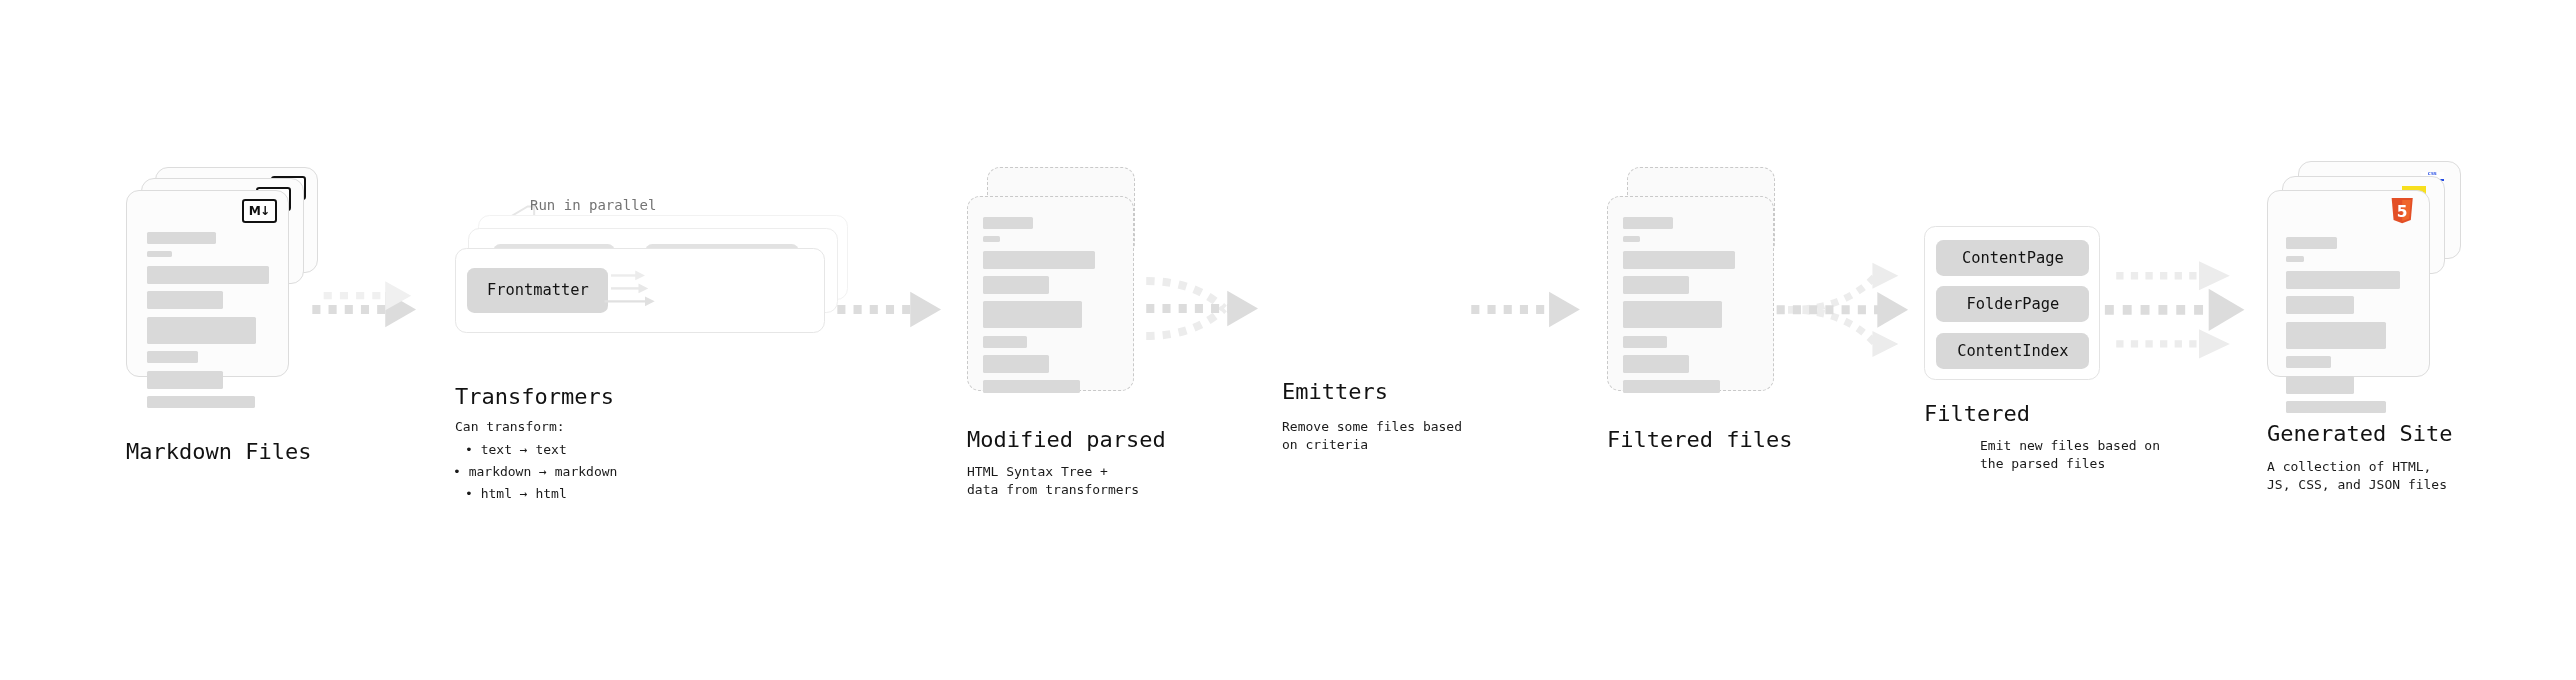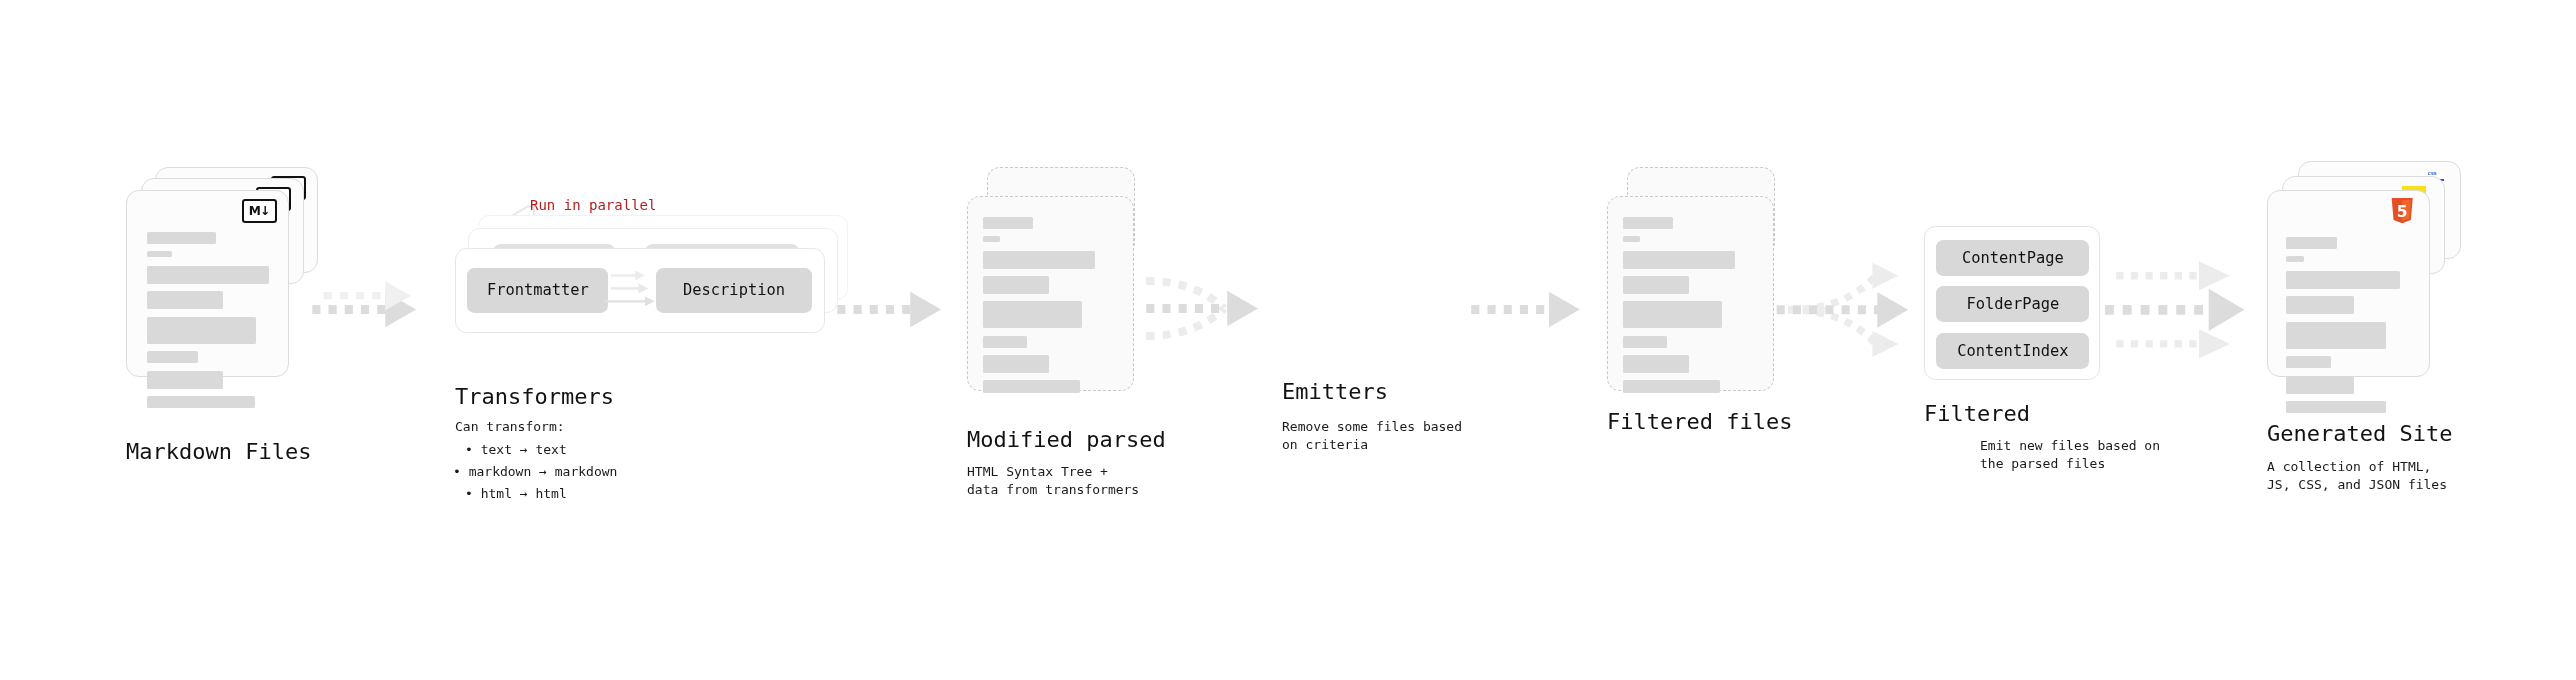--- a/index.html
+++ b/index.html
@@ -109,21 +109,21 @@
     font-family:"DejaVu Sans Mono","Liberation Mono",monospace;
     font-size:13px;
     line-height:18px;
     color:#1a1a1a;
     white-space:pre;
   }
   .note{
     position:absolute;
     font-family:"DejaVu Sans Mono","Liberation Mono",monospace;
     font-size:14px;
-    color:#b91c1c;
+    color:#737373;
     white-space:nowrap;
   }
   svg{position:absolute;overflow:visible;}
 </style>
 </head>
 <body>
 
 <div id="stage">
 
   <div class="stack" style="left:126px;top:167px;">
@@ -166,21 +166,20 @@
     <div class="chip l1" style="left:185px;top:14.6px;width:154px;height:39px;"></div>
   </div>
 
   <div class="panel" style="left:468px;top:228px;width:370px;height:85px;border-color:#ededed;">
     <div class="chip l2" style="left:24.4px;top:14.6px;width:122px;height:39px;"></div>
     <div class="chip l2" style="left:176px;top:14.6px;width:154px;height:39px;"></div>
   </div>
 
   <div class="panel" style="left:455px;top:248px;width:370px;height:85px;border-color:#e6e6e6;">
     <div class="chip" style="left:11.4px;top:18.7px;width:141px;height:45px;">Frontmatter</div>
-    <div class="chip" style="left:200px;top:18.7px;width:156px;height:45px;">Description</div>
   </div>
 
   <svg class="abs" style="left:611px;top:268px;" width="89" height="57" viewBox="0 0 110 70">
     <line x1="0" y1="9" x2="32" y2="9" stroke="#ececec" stroke-width="3"></line>
       <polygon points="30,3 42,9 30,15" fill="#ececec"></polygon>
     <line x1="0" y1="25" x2="36" y2="25" stroke="#e8e8e8" stroke-width="3"></line>
       <polygon points="34,19 46,25 34,31" fill="#e8e8e8"></polygon>
     <line x1="-8" y1="41" x2="44" y2="41" stroke="#e0e0e0" stroke-width="3"></line>
       <polygon points="42,35 54,41 42,47" fill="#e0e0e0"></polygon>
   </svg>
@@ -239,21 +238,21 @@
         <div class="bar" style="width:13%;height:5.7px;margin-bottom:9px;"></div>
         <div class="bar" style="width:83%;height:18px;"></div>
         <div class="bar" style="width:49%;height:18px;"></div>
         <div class="bar" style="width:73%;height:27px;"></div>
         <div class="bar" style="width:33%;height:12.2px;"></div>
         <div class="bar" style="width:49%;height:18px;"></div>
         <div class="bar" style="width:72%;height:12.2px;"></div>
       </div>
     </div>
   </div>
-  <div class="heading" style="left:1607px;top:409px;">Filtered files</div>
+  <div class="heading" style="left:1607px;top:427px;">Filtered files</div>
 
   <svg class="abs" style="left:1788px;top:240px;" width="138" height="138" viewBox="0 0 170 170">
     <path d="M0 86 Q70 86 108 44" fill="none" stroke="#ececec" stroke-width="9" stroke-dasharray="9 9"></path>
     <polygon points="104,28 136,44 104,60" fill="#ececec"></polygon>
     <path d="M0 86 Q70 86 108 128" fill="none" stroke="#ececec" stroke-width="9" stroke-dasharray="9 9"></path>
     <polygon points="104,112 136,128 104,144" fill="#ececec"></polygon>
     <line x1="-14" y1="86" x2="116" y2="86" stroke="#dcdcdc" stroke-width="11" stroke-dasharray="10 10"></line>
     <polygon points="110,64 148,86 110,108" fill="#dcdcdc"></polygon>
   </svg>
 

